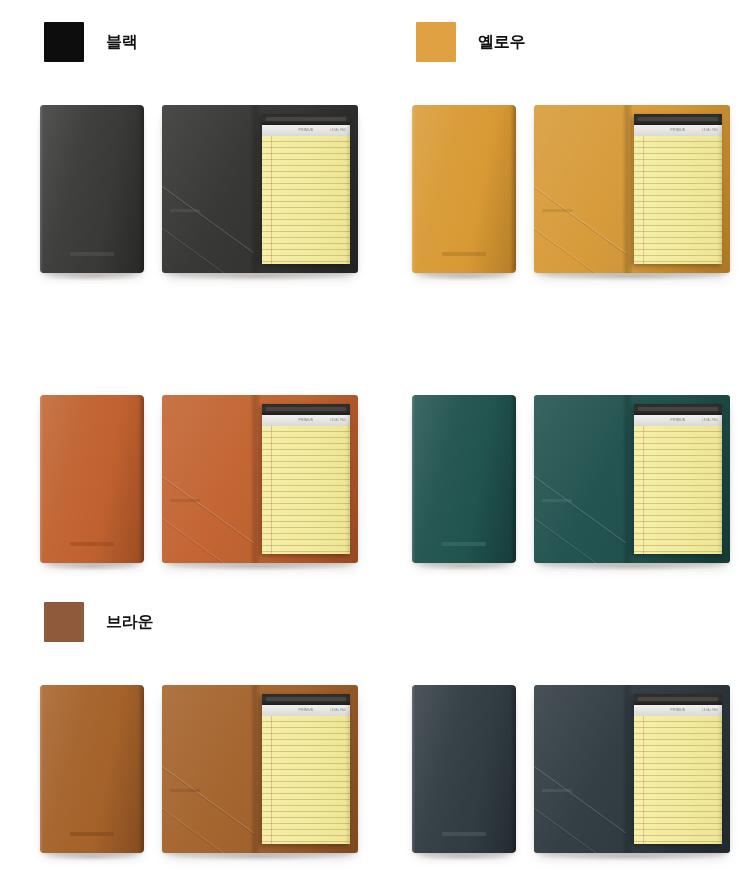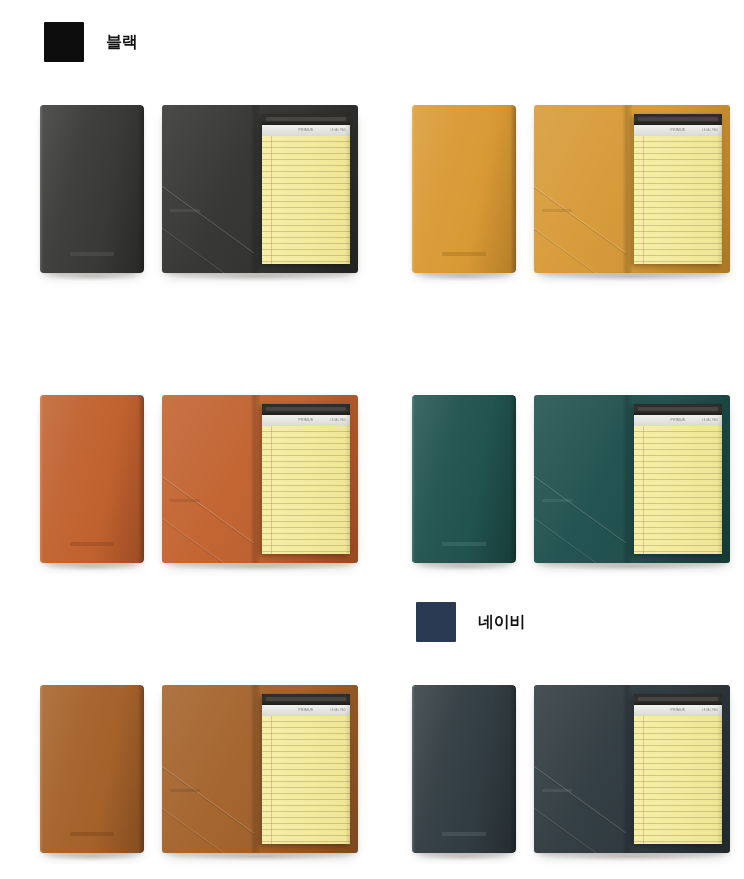--- a/index.html
+++ b/index.html
@@ -236,20 +236,24 @@
                 <div class="sheet"></div>
                 <div class="margin"></div>
                 <div class="curl"></div>
               </div>
             </div>
             <div class="shadowpad"></div>
           </div>
         </div>
       </div>
       <div class="cell">
+        <div class="swatch-row">
+          <div class="swatch" style="background: rgb(224, 161, 67);"></div>
+          <div class="swatch-label">옐로우</div>
+        </div>
         <div class="shots">
           <div class="shotwrap">
             <div class="closed">
               <div class="face" style="background: linear-gradient(100deg, rgb(217, 154, 53) 0%, rgb(217, 154, 53) 62%, rgb(194, 134, 42) 100%);"></div>
               <div class="sheen"></div>
               <div class="edge"></div>
               <div class="spine"></div>
               <div class="brandmark" style="background: rgb(138, 95, 24);"></div>
             </div>
             <div class="shadowpad"></div>
@@ -353,20 +357,24 @@
                 <div class="sheet"></div>
                 <div class="margin"></div>
                 <div class="curl"></div>
               </div>
             </div>
             <div class="shadowpad"></div>
           </div>
         </div>
       </div>
       <div class="cell">
+        <div class="swatch-row">
+          <div class="swatch" style="background: rgb(143, 90, 60);"></div>
+          <div class="swatch-label">브라운</div>
+        </div>
         <div class="shots">
           <div class="shotwrap">
             <div class="closed">
               <div class="face" style="background: linear-gradient(100deg, rgb(165, 98, 42) 0%, rgb(165, 98, 42) 62%, rgb(141, 81, 34) 100%);"></div>
               <div class="sheen"></div>
               <div class="edge"></div>
               <div class="spine"></div>
               <div class="brandmark" style="background: rgb(101, 55, 24);"></div>
             </div>
             <div class="shadowpad"></div>
@@ -392,24 +400,20 @@
                 <div class="sheet"></div>
                 <div class="margin"></div>
                 <div class="curl"></div>
               </div>
             </div>
             <div class="shadowpad"></div>
           </div>
         </div>
       </div>
       <div class="cell">
-        <div class="swatch-row">
-          <div class="swatch" style="background: rgb(43, 58, 83);"></div>
-          <div class="swatch-label">네이비</div>
-        </div>
         <div class="shots">
           <div class="shotwrap">
             <div class="closed">
               <div class="face" style="background: linear-gradient(100deg, rgb(50, 61, 67) 0%, rgb(50, 61, 67) 62%, rgb(38, 47, 52) 100%);"></div>
               <div class="sheen"></div>
               <div class="edge"></div>
               <div class="spine"></div>
               <div class="brandmark" style="background: rgb(109, 122, 128);"></div>
             </div>
             <div class="shadowpad"></div>

